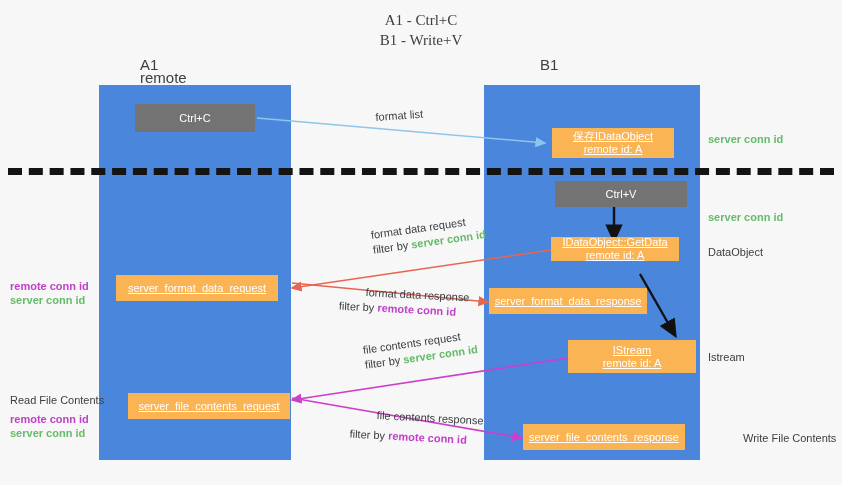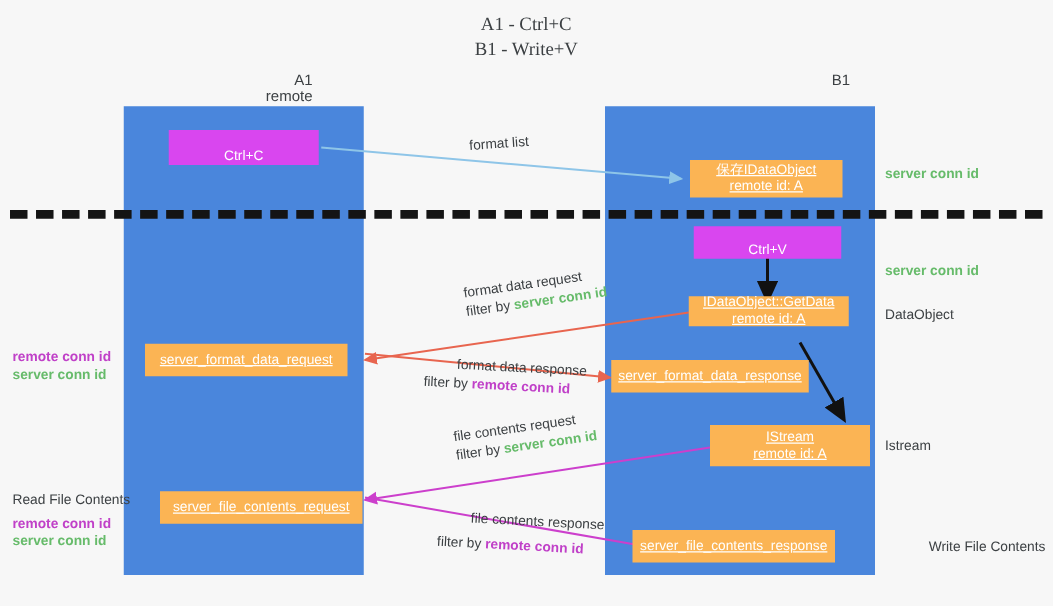--- a/index.html
+++ b/index.html
@@ -13,37 +13,37 @@
   #stage{position:absolute;left:0;top:0;width:842px;height:485px;}
 
   
   .title{
     position:absolute;left:0;top:10px;width:842px;
     text-align:center;font-size:15px;color:#3c4043;line-height:20px;font-family:Liberation Serif, serif;
   }
 
   
   .lane-head{
-    position:absolute;text-align:right;font-size:12px;color:#3c4043;
+    position:absolute;text-align:left;font-size:15px;color:#3c4043;
     line-height:13px;
   }
 
   
   .lane{position:absolute;background:#4a86dc;}
 
   
   svg.overlay{position:absolute;left:0;top:0;width:842px;height:485px;overflow:visible;}
 
   
   .box{
     position:absolute;box-sizing:border-box;
     display:flex;flex-direction:column;align-items:center;justify-content:center;
     color:#ffffff;font-size:11px;line-height:13px;text-align:center;
   }
-  .box.green{background:#d946ef;justify-content:flex-end;}
+  .box.green{background:#737373;}
   .box.orange{background:#fbb454;text-decoration:underline;}
   .box .l2{font-size:11px;}
 
   
   .slabel{position:absolute;font-size:11px;line-height:14px;color:#3c4043;}
   .green-t{color:#66bb6a;font-weight:bold;}
   .purple-t{color:#c040c8;font-weight:bold;}
 
   
   .elabel{
@@ -114,21 +114,21 @@
 
   <div class="box green" style="left:135px;top:104px;width:120px;height:28px;">
     <div>Ctrl+C</div>
   </div>
 
   <div class="box orange" style="left:552px;top:128px;width:122px;height:30px;">
     <div>保存IDataObject</div>
     <div class="l2">remote id: A</div>
   </div>
 
-  <div class="box green" style="left:555px;top:181px;width:118px;height:26px;">
+  <div class="box green" style="left:555px;top:181px;width:132px;height:26px;">
     <div>Ctrl+V</div>
   </div>
 
   <div class="box orange" style="left:551px;top:237px;width:128px;height:24px;">
     <div>IDataObject::GetData</div>
     <div class="l2">remote id: A</div>
   </div>
 
   <div class="box orange" style="left:568px;top:340px;width:128px;height:33px;">
     <div>IStream</div>
@@ -140,21 +140,21 @@
   </div>
 
   <div class="box orange" style="left:489px;top:288px;width:158px;height:26px;">
     <div>server_format_data_response</div>
   </div>
 
   <div class="box orange" style="left:128px;top:393px;width:162px;height:26px;">
     <div>server_file_contents_request</div>
   </div>
 
-  <div class="box orange" style="left:506px;top:424px;width:162px;height:26px;">
+  <div class="box orange" style="left:523px;top:424px;width:162px;height:26px;">
     <div>server_file_contents_response</div>
   </div>
 
   <div class="elabel" style="left:375px;top:110px;transform:rotate(-4deg);transform-origin:left top;">
     <span>format list</span>
   </div>
 
   <div class="elabel" style="left:370px;top:228px;transform:rotate(-8deg);transform-origin:left top;">
     <div>format data request</div>
     <div><span>filter by </span><b class="green-t">server conn id</b></div>

